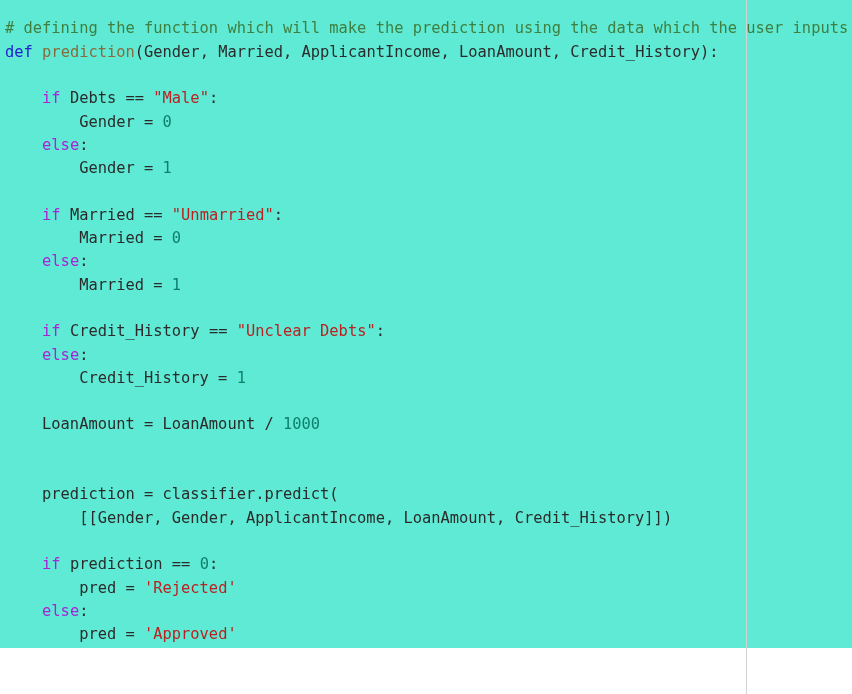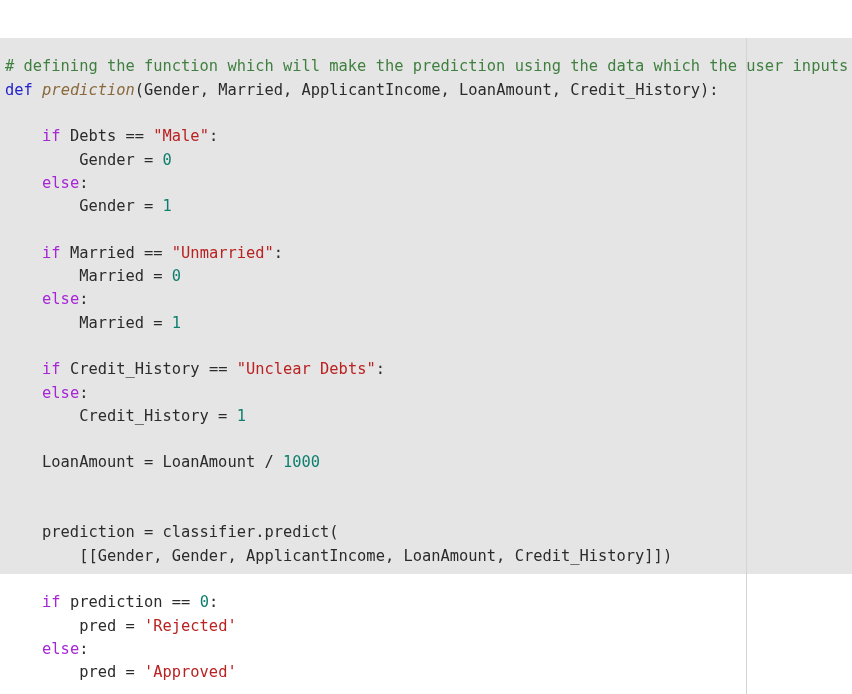--- a/index.html
+++ b/index.html
@@ -11,24 +11,23 @@
   body {
     width: 852px;
     height: 694px;
     overflow: hidden;
     font-family: "DejaVu Sans Mono", "Liberation Mono", monospace;
   }
 
   #code-surface {
     position: relative;
     width: 852px;
-    height: 536px;
-    background: #e5e5e5;
+    height: 648px;
+    background: #5eead4;
     box-sizing: border-box;
-    margin-top: 38px;
   }
 
   
   #margin-guide {
     position: absolute;
     left: 746px;
     top: 0;
     width: 1px;
     height: 694px;
     background: #d4d4d4;
@@ -53,21 +52,21 @@
   .ln {
     display: block;
     height: 23.3px;
     white-space: pre;
   }
 
   
   .tok-comment   { color: #3f7f3f; }
   .tok-kw-def    { color: #2222cc; }
   .tok-kw-flow   { color: #a626d6; text-align: center; }
-  .tok-funcname  { color: #8a6a3d; font-style: italic; }
+  .tok-funcname  { color: #8a6a3d; }
   .tok-string    { color: #ba2121; }
   .tok-number    { color: #0e7f6e; }
   .tok-plain     { color: #2b2b2b; }
 </style>
 </head>
 <body>
 
 <div id="code-surface">
 
   <div id="margin-guide"></div>

